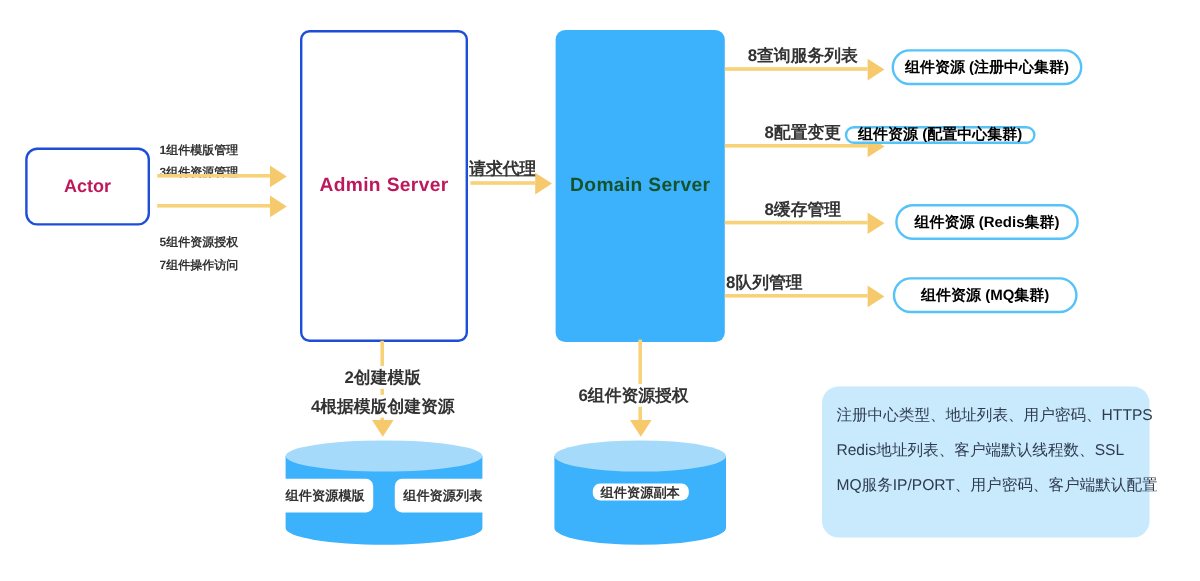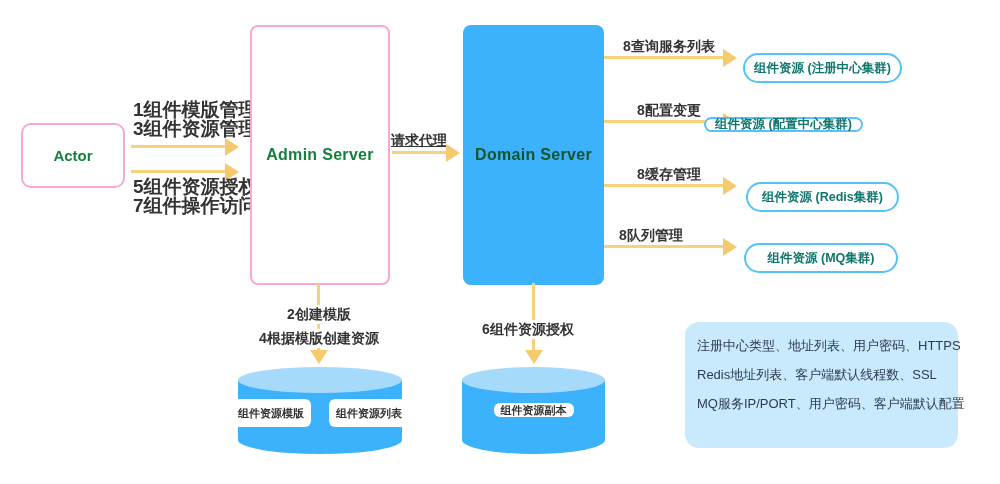--- a/index.html
+++ b/index.html
@@ -1,50 +1,50 @@
 <!DOCTYPE html>
 <html><head>
 <meta charset="utf-8">
 <style>
   html,body { margin:0; padding:0; background:#fff; }
   .stage {
     position:relative; width:1000px; height:484px; background:#fff;
     font-family:"Liberation Sans", sans-serif; color:#333; overflow:hidden;
   }
   .node {
-    position:absolute; background:#fff; border:2px solid #f9a8d4; border-radius:10px;
+    position:absolute; background:#fff; border:2px solid #1d4ed8; border-radius:10px;
     display:flex; align-items:center; justify-content:center;
-    font-weight:bold; color:#15803d; box-sizing:border-box; text-align:center;
+    font-weight:bold; color:#be185d; box-sizing:border-box; text-align:center;
   }
   .node.actor  { left:21px;  top:123px; width:104px; height:65px;  font-size:15px; }
   .node.admin  { left:250px; top:25px;  width:140px; height:260px; font-size:16px; border-radius:8px; letter-spacing:0.3px; }
   .node.domain { left:463px; top:25px;  width:141px; height:260px; font-size:16px; border-radius:8px;
                  background:#3DB2FC; border:none; color:#14532d; letter-spacing:0.3px; }
 
   .h-arrow { position:absolute; height:3px; background:#F8D279; }
   .h-arrow::after {
     content:""; position:absolute; left:100%; top:50%; margin-top:-9px; width:0; height:0;
     border-left:14px solid #F5C96C; border-top:9px solid transparent; border-bottom:9px solid transparent;
   }
   .v-arrow { position:absolute; width:3px; background:#F8D279; }
   .v-arrow::after {
     content:""; position:absolute; top:100%; left:50%; margin-left:-9px; width:0; height:0;
     border-top:14px solid #F5C96C; border-left:9px solid transparent; border-right:9px solid transparent;
   }
 
   .flow-label { position:absolute; font-size:14px; font-weight:600; color:#333; line-height:19px; white-space:nowrap; }
   .flow-label.center   { text-align:center; }
   .flow-label.on-white { background:#fff; padding:0 2px; z-index:2; }
-  .flow-label.two-line { font-size:19px; }
+  .flow-label.two-line { font-size:10px;margin-top:16px; }
   .flow-label.two-line span { display:block; }
 
   .pill {
     position:absolute; background:#fff; border:2px solid #55c3f8; border-radius:15px;
     display:flex; align-items:center; justify-content:center;
-    font-size:12.5px; font-weight:600; color:#0f766e; box-sizing:border-box; white-space:nowrap;margin-top:12px;
+    font-size:12.5px; font-weight:600; color:#000000; box-sizing:border-box; white-space:nowrap;
   }
   .pill.r1 { left:743px; top:41px;  width:159px; height:30px; }
   .pill.r2 { left:704px; top:105px; width:159px; height:15px; }
   .pill.r3 { left:746px; top:170px; width:153px; height:30px; }
   .pill.r4 { left:744px; top:231px; width:154px; height:30px; }
 
   .cylinder { position:absolute; }
   .cyl-top  { position:absolute; left:0; right:0; top:0; height:26px; border-radius:50%; background:#A5DAFB; z-index:1; }
   .cyl-body { position:absolute; left:0; right:0; top:13px; bottom:0; background:#3DB2FC;
               border-radius:0 0 50% 50% / 0 0 14px 14px; }
@@ -107,21 +107,21 @@
   <div class="pill r2">
     <span>组件资源 (配置中心集群)</span>
   </div>
 
   <div class="flow-label center" style="left:606px; top:165px; width:126px;">8缓存管理</div>
   <div class="h-arrow" style="left:604px; top:184px; width:119px;"></div>
   <div class="pill r3">
     <span>组件资源 (Redis集群)</span>
   </div>
 
-  <div class="flow-label center" style="left:588px; top:226px; width:126px;">8队列管理</div>
+  <div class="flow-label center" style="left:574px; top:226px; width:126px;">8队列管理</div>
   <div class="h-arrow" style="left:604px; top:245px; width:119px;"></div>
   <div class="pill r4">
     <span>组件资源 (MQ集群)</span>
   </div>
 
   <div class="v-arrow" style="left:317px; top:284px; height:66px;"></div>
   <div class="flow-label center on-white" style="left:277px; top:305px; width:80px;">2创建模版</div>
   <div class="flow-label center on-white" style="left:251px; top:329px; width:132px;">4根据模版创建资源</div>
 
   <div class="cylinder store">

